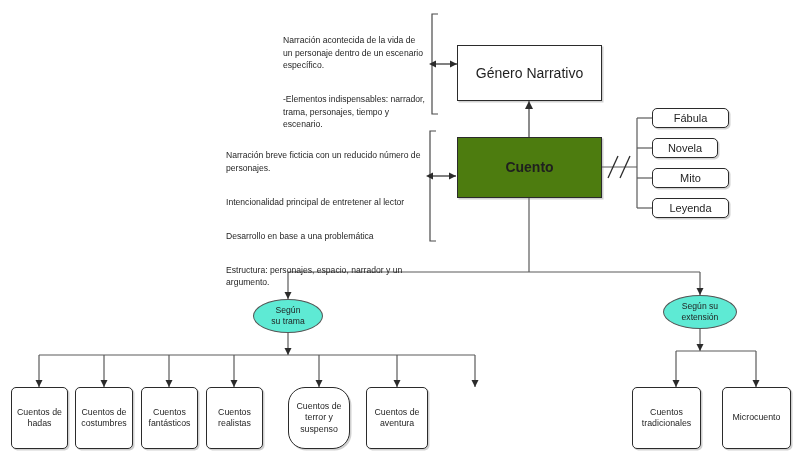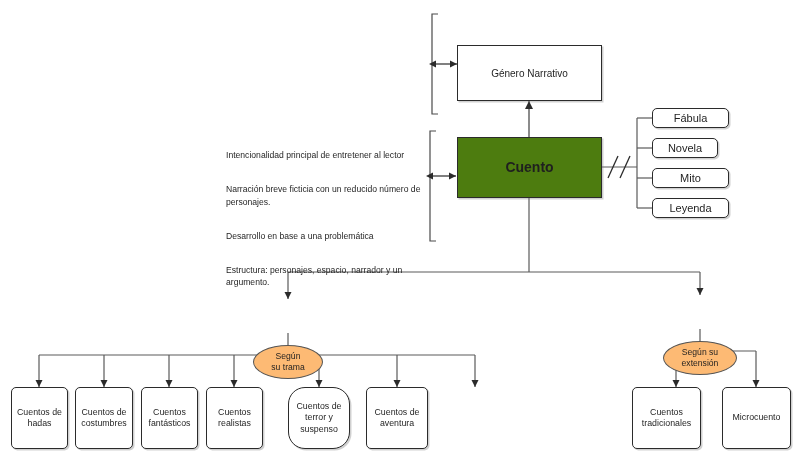--- a/index.html
+++ b/index.html
@@ -55,21 +55,21 @@
     font-size: 9px;
     line-height: 1.3;
     color: #1f1f1f;
     padding: 2px 3px;
     box-shadow: 1.5px 1.5px 0 rgba(120,120,120,0.35);
   }
   .node.plain {
     border-radius: 0;
   }
   .node.genero {
-    font-size: 10px;
+    font-size: 14px;
   }
   .node.cuento {
     background: #4d7c0f;
     border: 1.6px solid #2b2b2b;
     font-size: 14px;
     font-weight: bold;
   }
   .node.small {
     font-size: 11px;
     border-width: 1.3px;
@@ -84,25 +84,24 @@
   
   .ellipse {
     position: absolute;
     box-sizing: border-box;
     display: flex;
     align-items: center;
     justify-content: center;
     text-align: center;
     border: 1px solid #555555;
     border-radius: 50%;
-    background: #fdba74;
+    background: #5eead4;
     font-size: 8.6px;
     line-height: 1.25;
     color: #1f1f1f;
-    margin-top: 46px;
   }
 </style>
 </head>
 <body>
 
 <div id="canvas">
 
   <svg id="edges" viewBox="0 0 800 459" width="800" height="459" xmlns="http://www.w3.org/2000/svg">
     <defs>
       <marker id="arrowEnd" markerWidth="7" markerHeight="7" refX="6" refY="3" orient="auto" markerUnits="strokeWidth">
@@ -156,24 +155,28 @@
       <line x1="397" y1="355" x2="397" y2="387" marker-end="url(#arrowEnd)"></line>
       <line x1="475" y1="355" x2="475" y2="387" marker-end="url(#arrowEnd)"></line>
 
       <line x1="700" y1="329" x2="700" y2="351" marker-end="url(#arrowEnd)"></line>
       <line x1="676" y1="351" x2="756" y2="351"></line>
       <line x1="676" y1="351" x2="676" y2="387" marker-end="url(#arrowEnd)"></line>
       <line x1="756" y1="351" x2="756" y2="387" marker-end="url(#arrowEnd)"></line>
     </g>
   </svg>
 
+  <div class="note" style="left:283px; top:22px; width:143px;">
+    <p>Narración acontecida de la vida de un personaje dentro de un escenario específico.</p>
+    <p>-Elementos indispensables: narrador, trama, personajes, tiempo y escenario.</p>
+  </div>
 
   <div class="note" style="left:226px; top:137px; width:200px;">
+    <p>Narración breve ficticia con un reducido número de personajes.</p>
     <p>Intencionalidad principal de entretener al lector</p>
-    <p>Narración breve ficticia con un reducido número de personajes.</p>
     <p>Desarrollo en base a una problemática</p>
     <p>Estructura: personajes, espacio, narrador y un argumento.</p>
   </div>
 
   <div class="node plain genero" style="left:457px; top:45px; width:145px; height:56px;">Género Narrativo</div>
 
   <div class="node plain cuento" style="left:457px; top:137px; width:145px; height:61px;">Cuento</div>
 
   <div class="node small" style="left:652px; top:108px; width:77px; height:20px;">Fábula</div>
   <div class="node small" style="left:652px; top:138px; width:66px; height:20px;">Novela</div>

